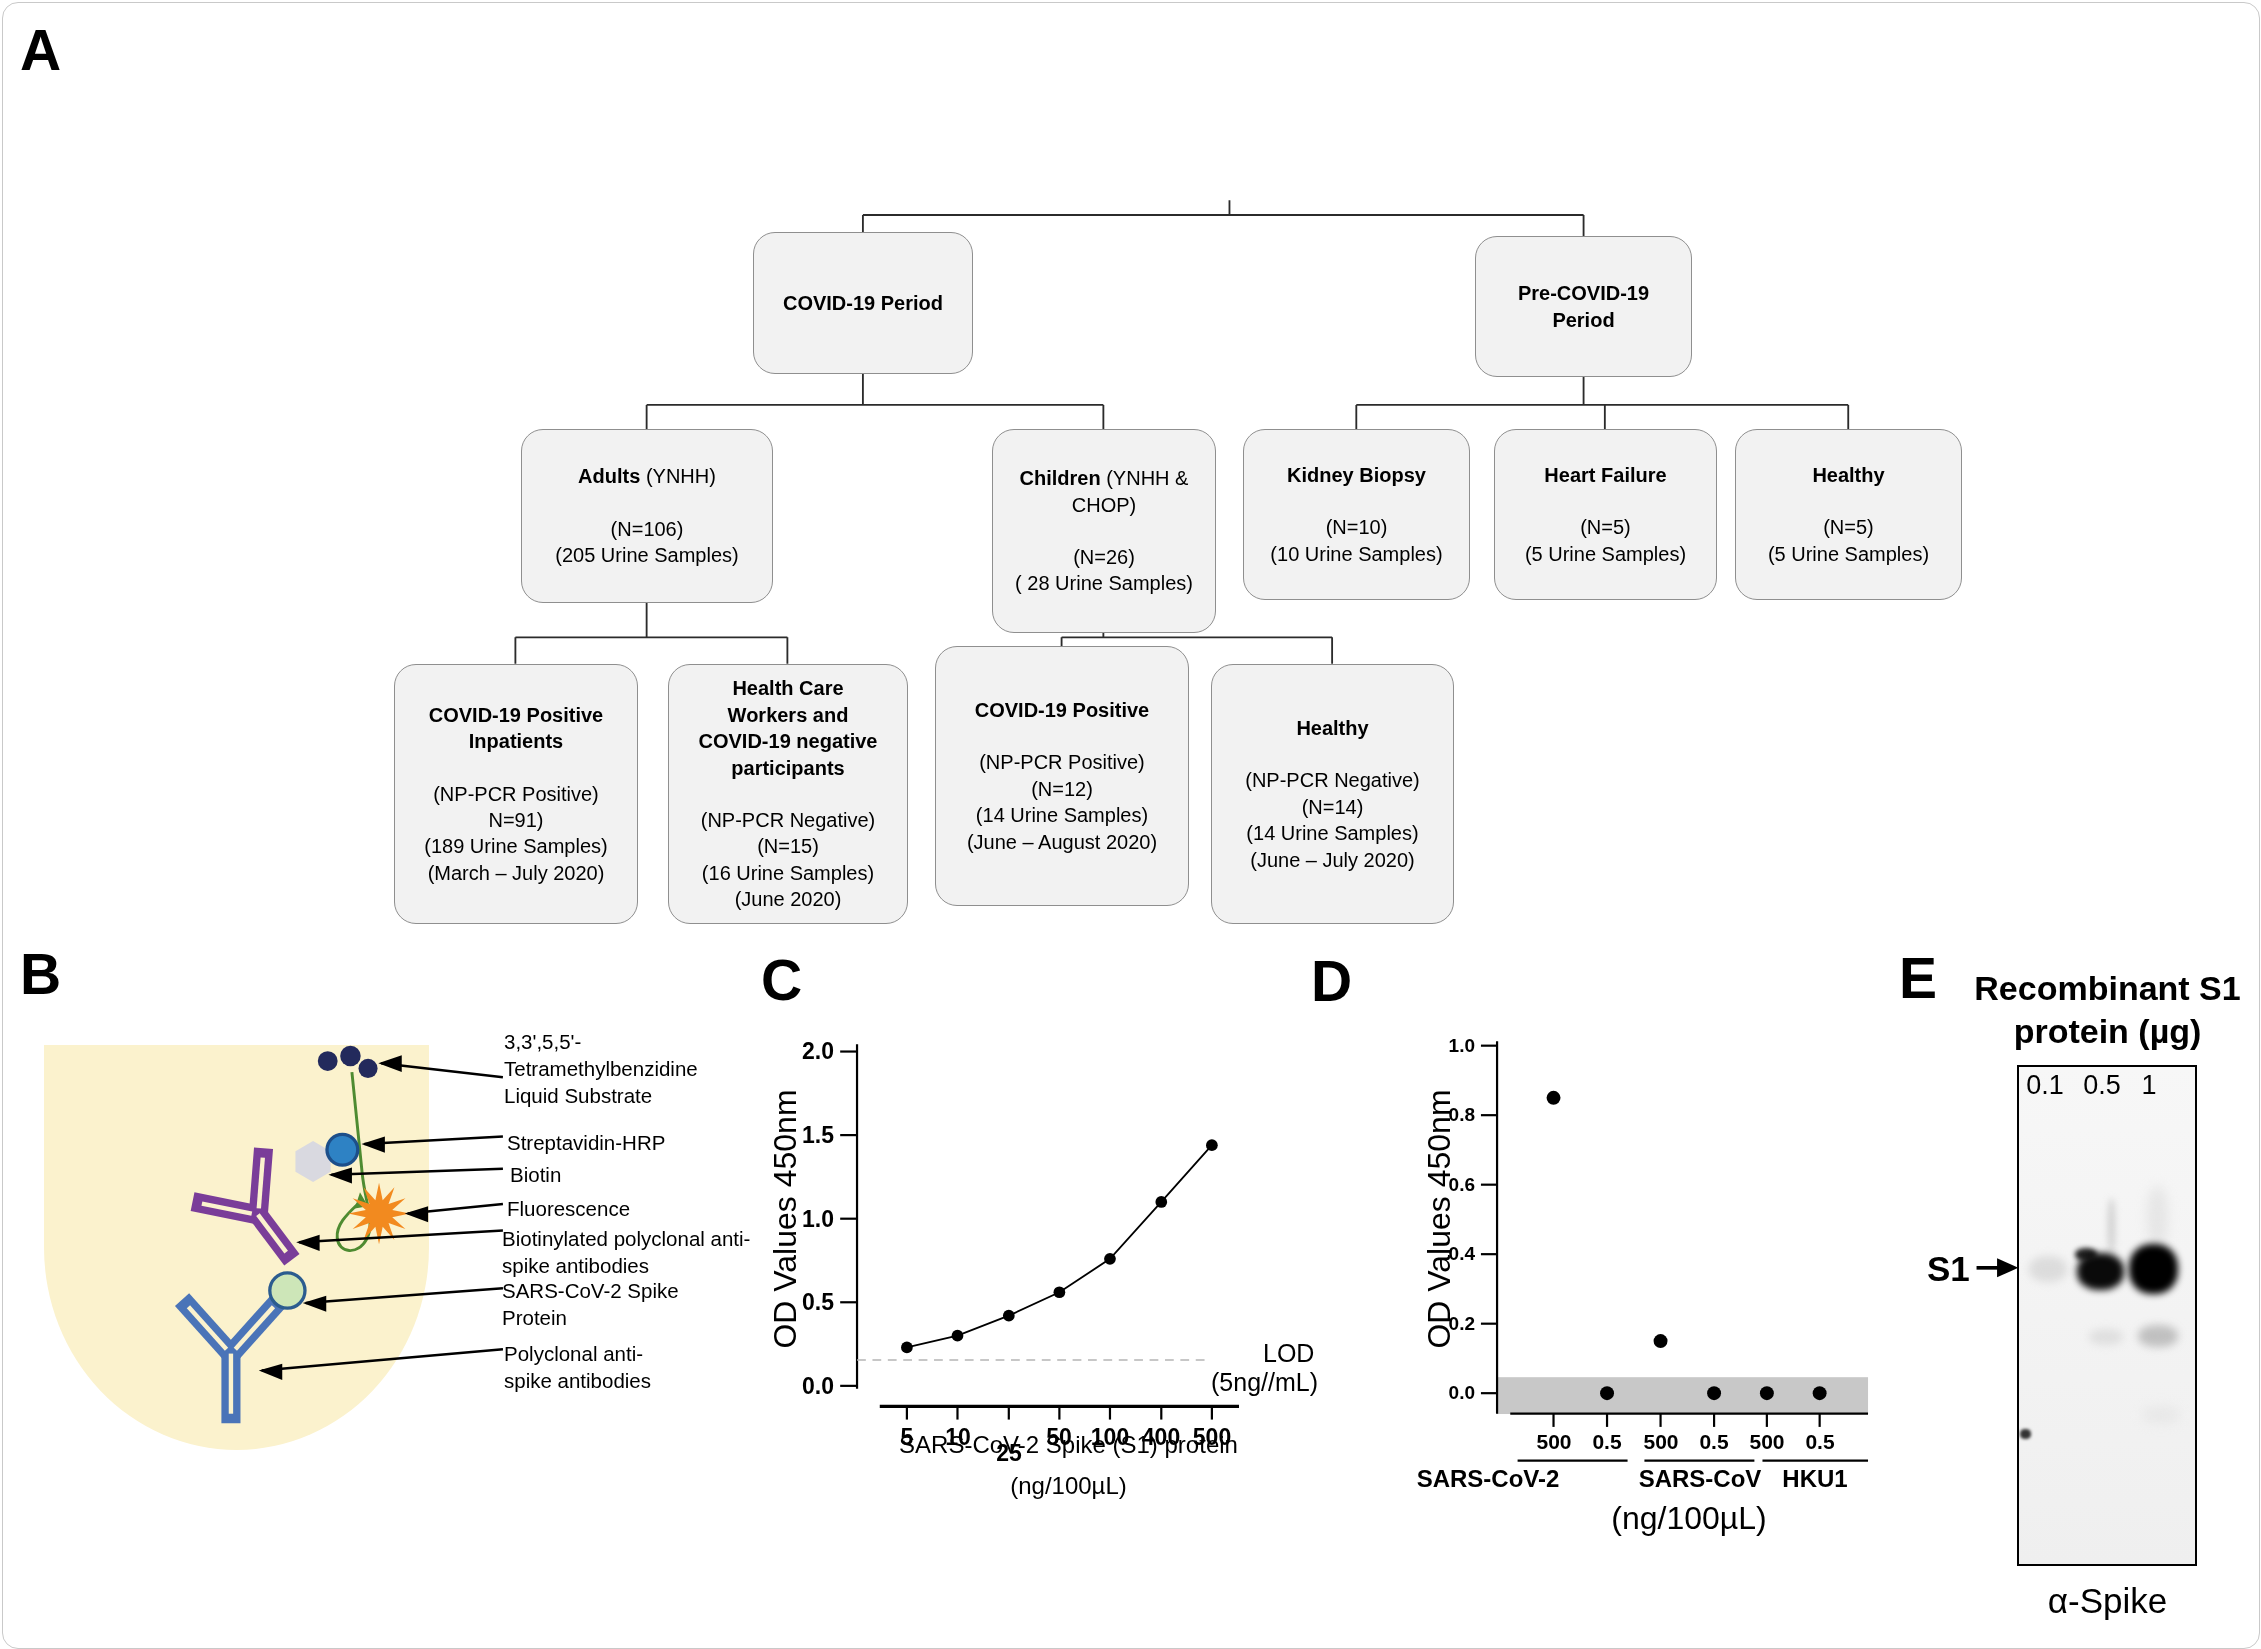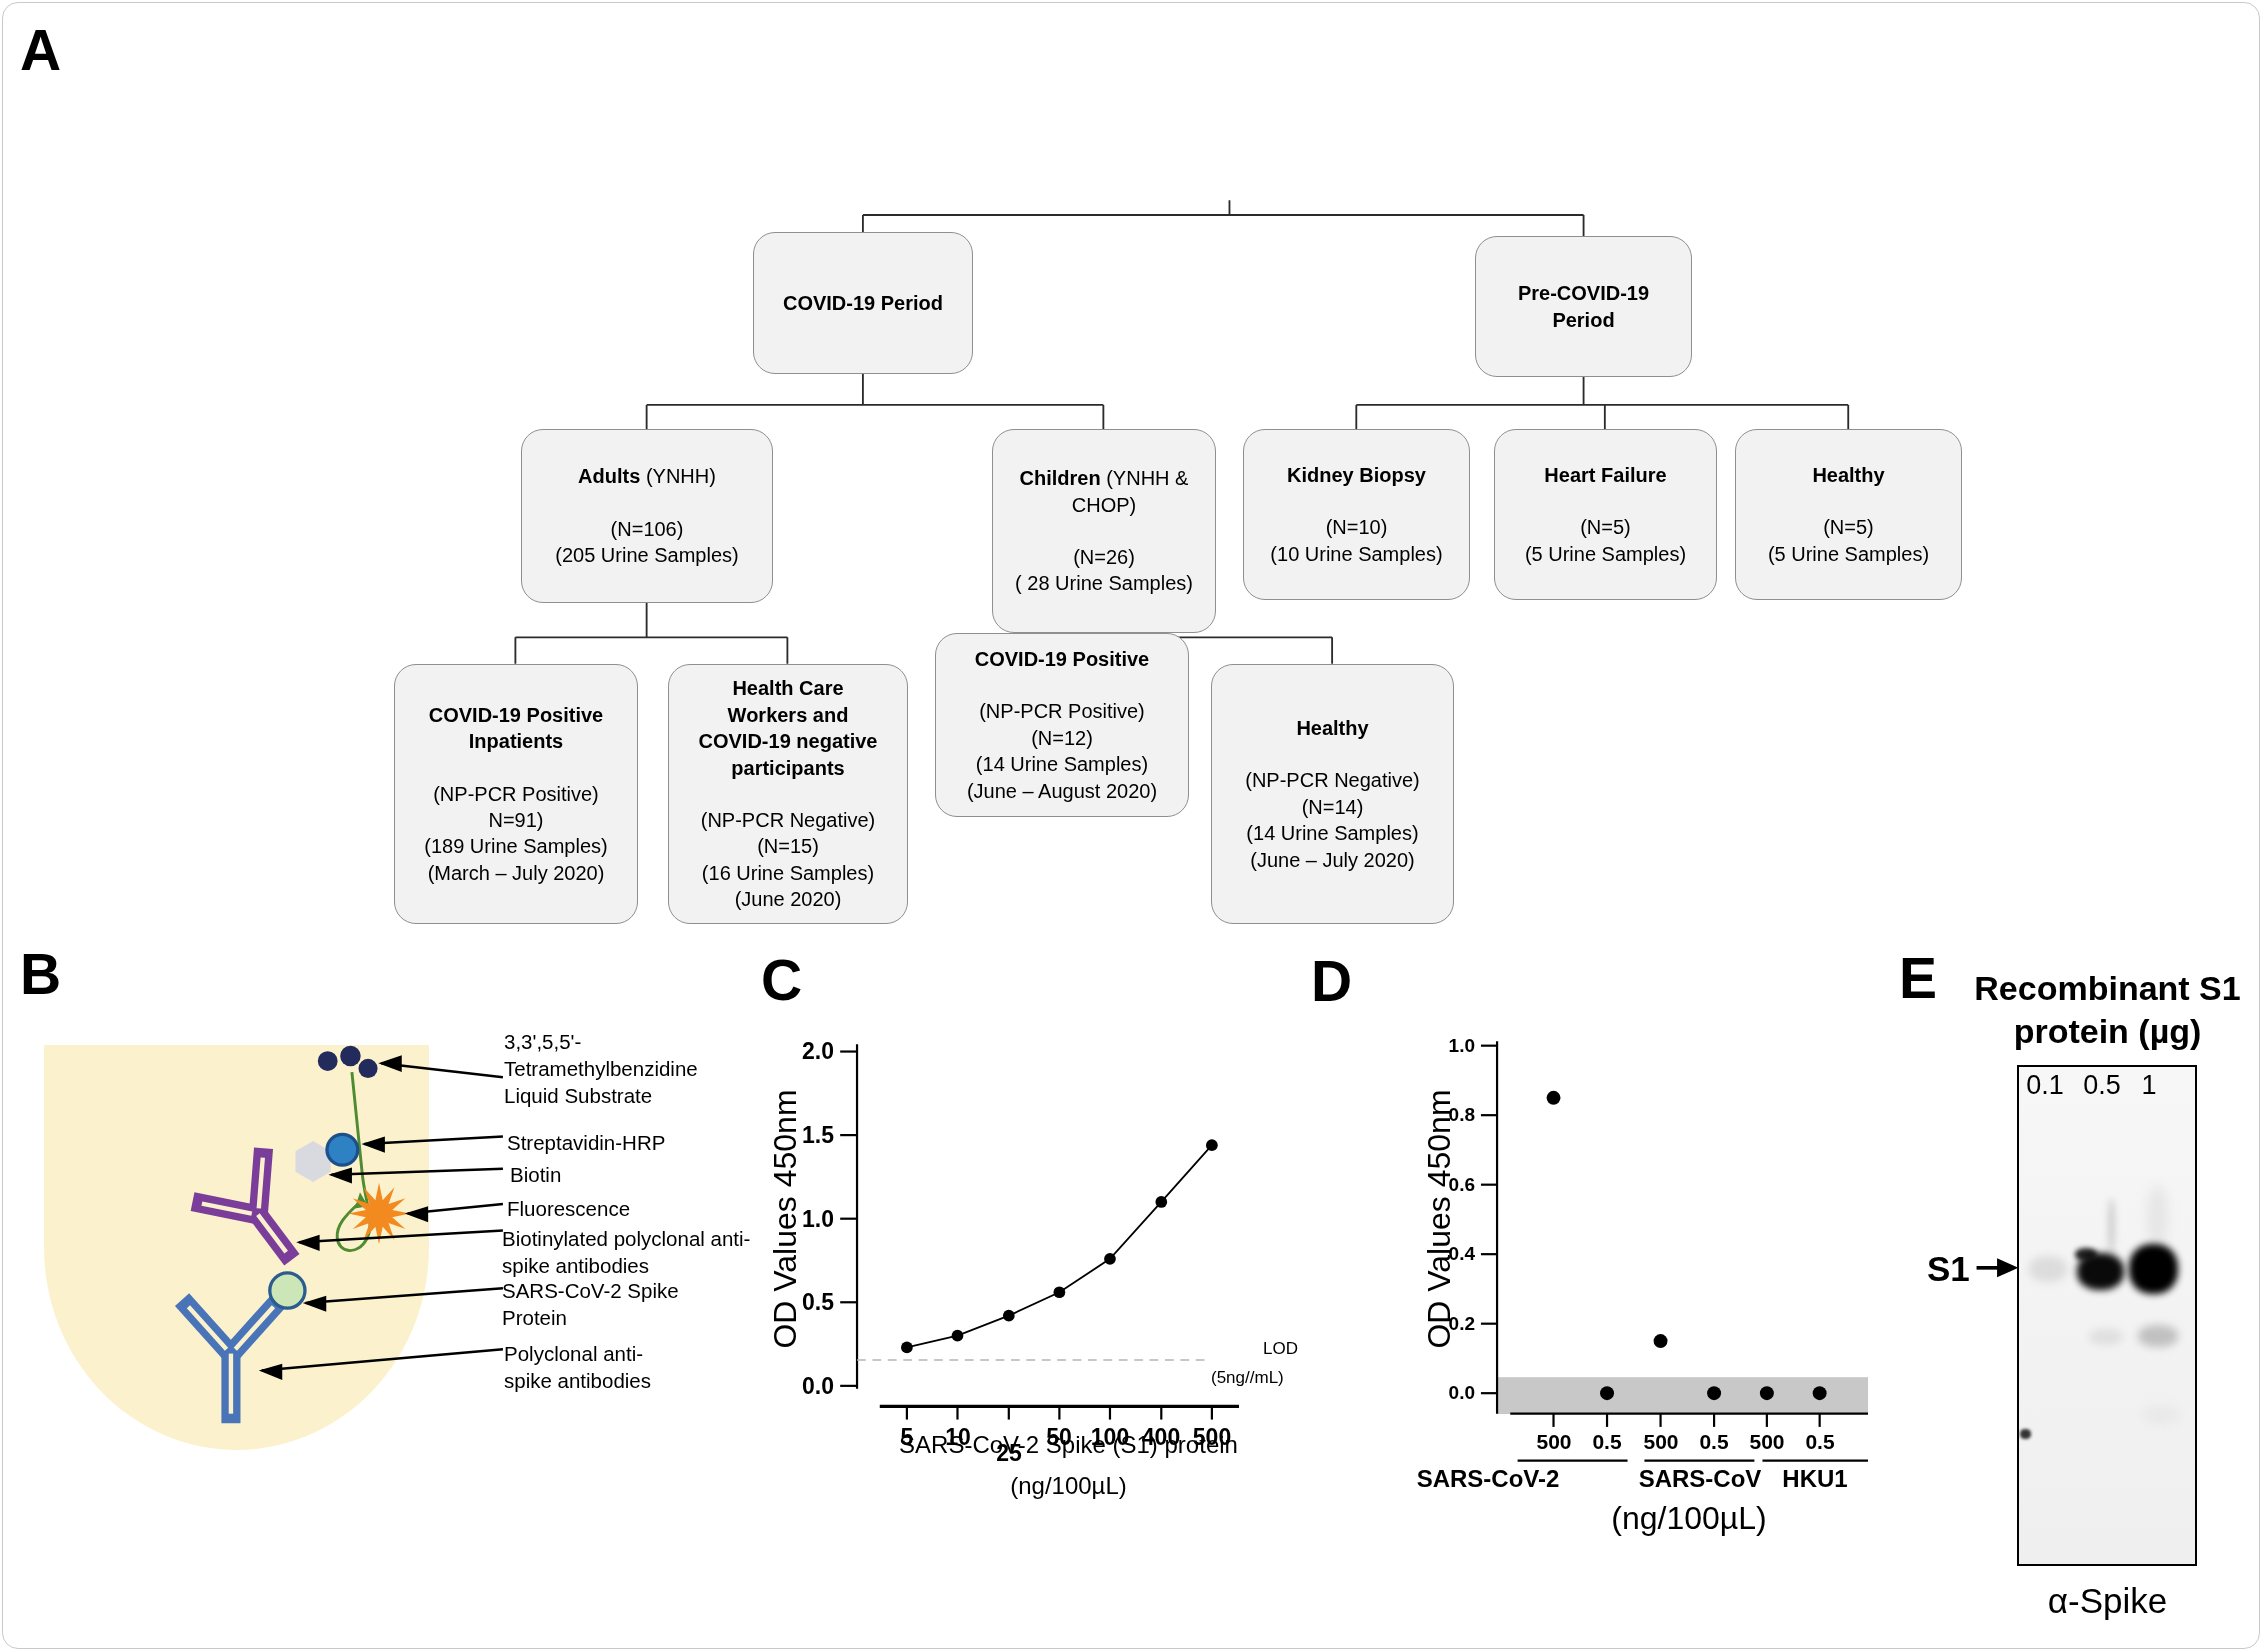--- a/index.html
+++ b/index.html
@@ -18,21 +18,21 @@
   .well{position:absolute;left:44px;top:1045px;width:385px;height:405px;background:#fbf2cd;
         border-radius:0 0 52% 52%;}
   .blabel{position:absolute;font-size:20.5px;line-height:1.32;white-space:pre-line;}
   
   .overlay-svg{position:absolute;left:0;top:0;width:2261px;height:1650px;pointer-events:none;}
   #overlay-labels{position:absolute;left:0;top:0;width:2261px;height:1650px;pointer-events:none;}
   .tickl{position:absolute;font-size:23px;font-weight:bold;white-space:nowrap;}
   .tickd{position:absolute;font-size:19px;font-weight:bold;white-space:nowrap;}
   .dosel{position:absolute;font-size:21px;font-weight:bold;white-space:nowrap;}
   .grpl{position:absolute;font-size:24px;font-weight:bold;white-space:nowrap;}
-  .lodl{position:absolute;font-size:17px;white-space:nowrap;}
+  .lodl{position:absolute;font-size:25px;white-space:nowrap;}
   .axlab{position:absolute;font-size:32px;white-space:nowrap;}
   .rot{transform:translate(-50%,-50%) rotate(-90deg);transform-origin:center;}
   .xlabC{position:absolute;left:812px;width:513px;text-align:center;font-size:24px;white-space:nowrap;}
   
   .blotbox{position:absolute;left:2017px;top:1065px;width:180px;height:501px;border:2.9px solid #000;
            box-sizing:border-box;background:linear-gradient(180deg,#f7f7f7,#efefef);}
   .band{position:absolute;border-radius:45%;}
   .etitle{position:absolute;left:1950px;width:315px;text-align:center;font-weight:bold;font-size:34px;white-space:nowrap;}
   .elane{position:absolute;font-size:27px;transform:translateX(-50%);}
   .es1{position:absolute;left:1927px;top:1249px;font-size:35px;font-weight:bold;}
@@ -230,21 +230,21 @@
     <div>(March – July 2020)</div>
   </div>
   <div class="fbox" style="left:668px;top:664px;width:240px;height:260px">
     <div class="t" style="max-width:187px">Health Care Workers and COVID-19 negative participants</div>
     <div class="sp"></div>
     <div>(NP-PCR Negative)</div>
     <div>(N=15)</div>
     <div>(16 Urine Samples)</div>
     <div>(June 2020)</div>
   </div>
-  <div class="fbox" style="left:935px;top:633px;width:254px;height:184px">
+  <div class="fbox" style="left:935px;top:646px;width:254px;height:260px">
     <div class="t">COVID-19 Positive</div>
     <div class="sp"></div>
     <div>(NP-PCR Positive)</div>
     <div>(N=12)</div>
     <div>(14 Urine Samples)</div>
     <div>(June – August 2020)</div>
   </div>
   <div class="fbox" style="left:1211px;top:664px;width:243px;height:260px">
     <div class="t">Healthy</div>
     <div class="sp"></div>

